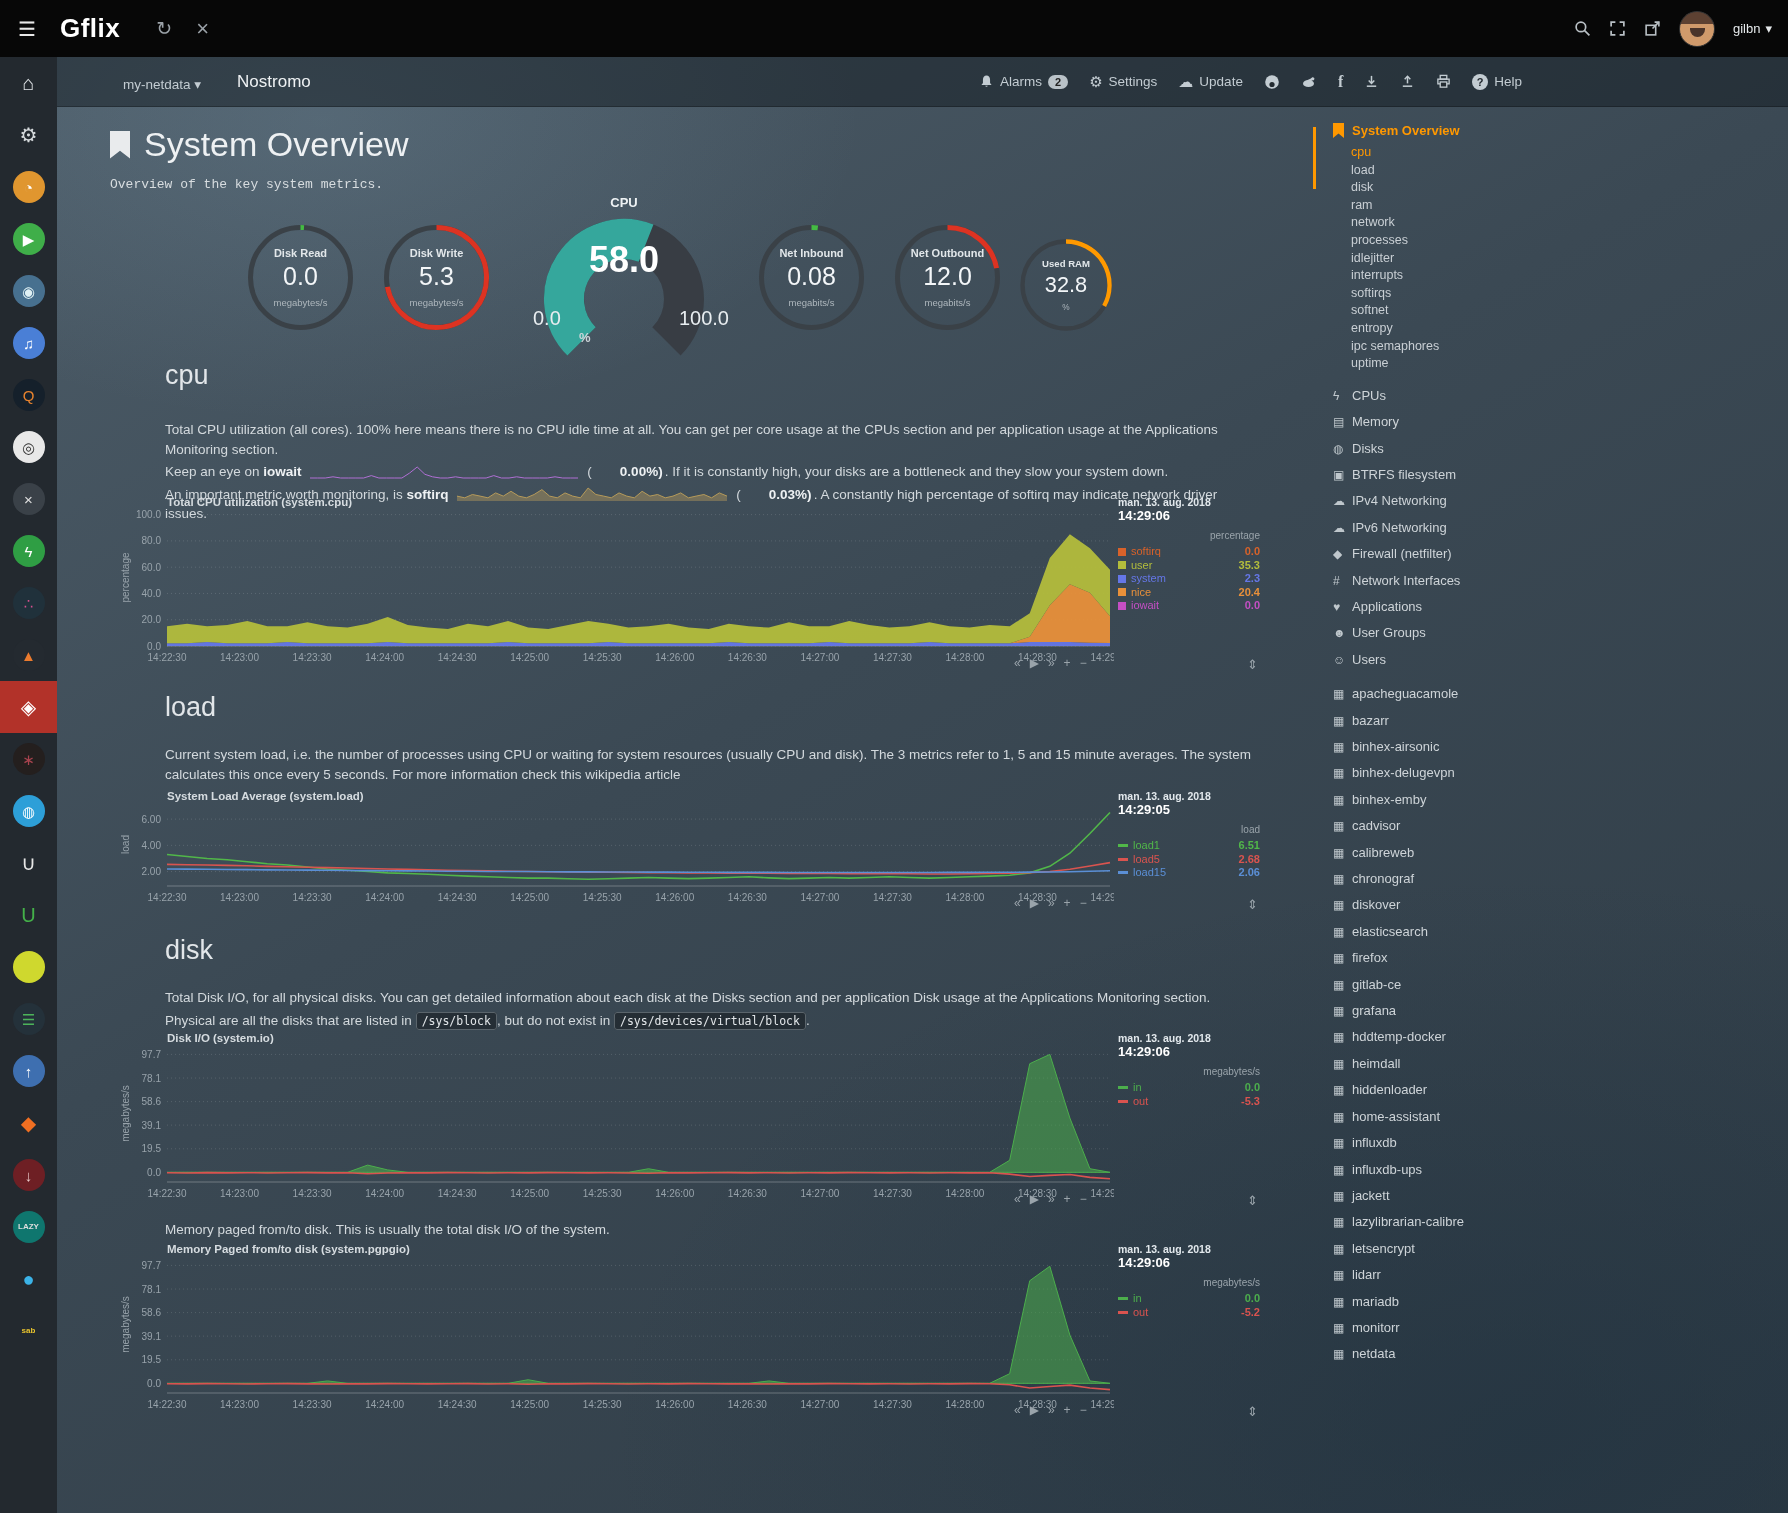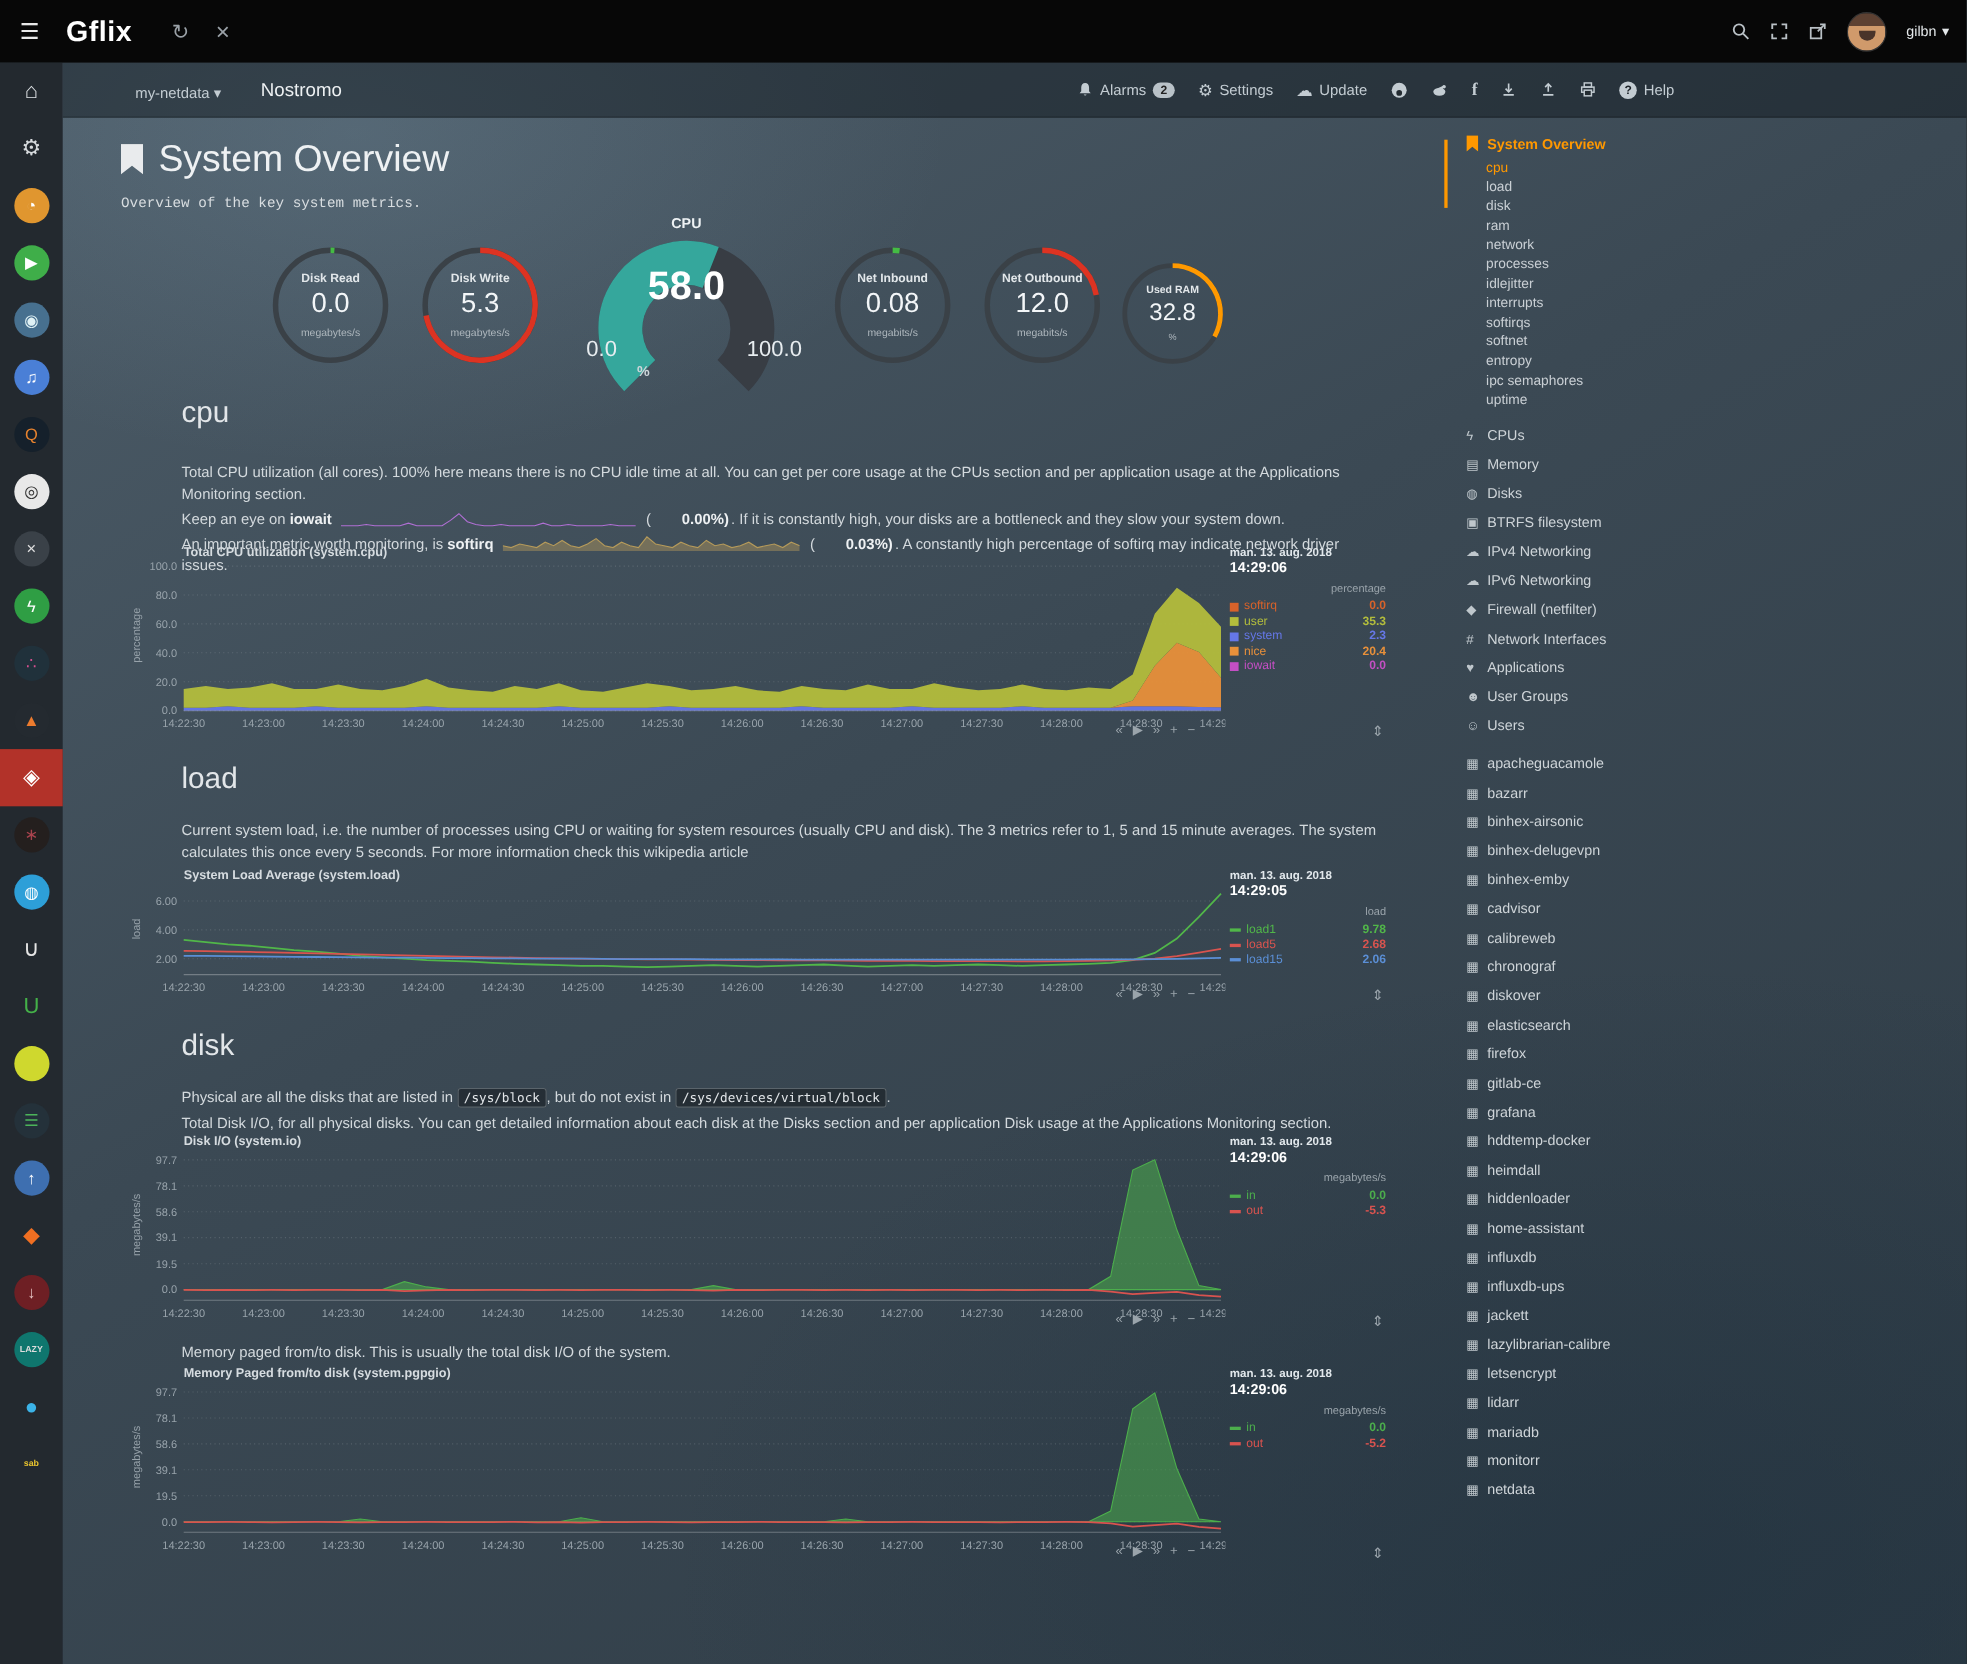--- a/index.html
+++ b/index.html
@@ -409,21 +409,21 @@
           <path d="M42 64.52459016393442 L62.06382978723404 66.49180327868852 L82.12765957446808 68.45901639344262 L102.19148936170212 69.77049180327869 L122.25531914893617 71.73770491803279 L142.31914893617022 73.70491803278688 L162.38297872340425 75.01639344262294 L182.44680851063828 76.98360655737704 L202.51063829787233 78.95081967213115 L222.5744680851064 80.26229508196721 L242.63829787234042 81.57377049180329 L262.70212765957444 82.88524590163935 L282.7659574468085 83.54098360655738 L302.82978723404256 84.1967213114754 L322.89361702127655 85.24590163934427 L342.95744680851067 86.1639344262295 L363.02127659574467 86.81967213114754 L383.0851063829787 87.47540983606558 L403.1489361702128 88.1311475409836 L423.2127659574468 88.1311475409836 L443.27659574468083 88.78688524590164 L463.3404255319149 89.18032786885246 L483.40425531914894 88.78688524590164 L503.46808510638294 88.1311475409836 L523.531914893617 87.47540983606558 L543.5957446808511 88.1311475409836 L563.6595744680851 88.65573770491804 L583.7234042553192 88.1311475409836 L603.7872340425531 87.47540983606558 L623.8510638297872 86.81967213114754 L643.9148936170213 87.8688524590164 L663.9787234042552 88.65573770491804 L684.0425531914893 88.1311475409836 L704.1063829787234 87.47540983606558 L724.1702127659574 88.1311475409836 L744.2340425531914 87.47540983606558 L764.2978723404256 86.81967213114754 L784.3617021276596 87.47540983606558 L804.4255319148936 88.1311475409836 L824.4893617021277 87.47540983606558 L844.5531914893617 86.81967213114754 L864.6170212765958 86.1639344262295 L884.6808510638298 85.24590163934427 L904.7446808510638 82.88524590163935 L924.8085106382979 76.327868852459 L944.872340425532 63.213114754098356 L964.9361702127659 43.540983606557376 L985 22.42622950819672" fill="none" stroke="#51b749" stroke-width="1.6"></path>
           <path d="M42 74.36065573770492 L62.06382978723404 74.75409836065573 L82.12765957446808 75.01639344262294 L102.19148936170212 75.40983606557376 L122.25531914893617 75.80327868852459 L142.31914893617022 76.327868852459 L162.38297872340425 76.72131147540983 L182.44680851063828 77.24590163934427 L202.51063829787233 77.63934426229508 L222.5744680851064 78.0327868852459 L242.63829787234042 78.55737704918033 L262.70212765957444 78.95081967213115 L282.7659574468085 79.34426229508196 L302.82978723404256 79.86885245901638 L322.89361702127655 80.26229508196721 L342.95744680851067 80.52459016393442 L363.02127659574467 80.91803278688525 L383.0851063829787 81.18032786885246 L403.1489361702128 81.57377049180329 L423.2127659574468 81.70491803278688 L443.27659574468083 81.96721311475409 L463.3404255319149 82.09836065573771 L483.40425531914894 82.22950819672131 L503.46808510638294 82.49180327868852 L523.531914893617 82.62295081967213 L543.5957446808511 82.75409836065575 L563.6595744680851 82.88524590163935 L583.7234042553192 83.01639344262296 L603.7872340425531 83.14754098360656 L623.8510638297872 83.14754098360656 L643.9148936170213 83.27868852459017 L663.9787234042552 83.40983606557377 L684.0425531914893 83.54098360655738 L704.1063829787234 83.54098360655738 L724.1702127659574 83.67213114754098 L744.2340425531914 83.67213114754098 L764.2978723404256 83.80327868852459 L784.3617021276596 83.80327868852459 L804.4255319148936 83.93442622950819 L824.4893617021277 83.93442622950819 L844.5531914893617 83.80327868852459 L864.6170212765958 83.54098360655738 L884.6808510638298 83.14754098360656 L904.7446808510638 82.62295081967213 L924.8085106382979 81.57377049180329 L944.872340425532 79.21311475409836 L964.9361702127659 76.0655737704918 L985 72.65573770491804" fill="none" stroke="#d9544f" stroke-width="1.6"></path>
           <path d="M42 78.95081967213115 L62.06382978723404 79.08196721311475 L82.12765957446808 79.21311475409836 L102.19148936170212 79.47540983606557 L122.25531914893617 79.60655737704917 L142.31914893617022 79.86885245901638 L162.38297872340425 80 L182.44680851063828 80.1311475409836 L202.51063829787233 80.26229508196721 L222.5744680851064 80.52459016393442 L242.63829787234042 80.65573770491802 L262.70212765957444 80.78688524590163 L282.7659574468085 80.91803278688525 L302.82978723404256 81.04918032786885 L322.89361702127655 81.18032786885246 L342.95744680851067 81.31147540983606 L363.02127659574467 81.44262295081967 L383.0851063829787 81.57377049180329 L403.1489361702128 81.57377049180329 L423.2127659574468 81.70491803278688 L443.27659574468083 81.8360655737705 L463.3404255319149 81.8360655737705 L483.40425531914894 81.96721311475409 L503.46808510638294 81.96721311475409 L523.531914893617 82.09836065573771 L543.5957446808511 82.09836065573771 L563.6595744680851 82.22950819672131 L583.7234042553192 82.22950819672131 L603.7872340425531 82.36065573770492 L623.8510638297872 82.36065573770492 L643.9148936170213 82.36065573770492 L663.9787234042552 82.49180327868852 L684.0425531914893 82.49180327868852 L704.1063829787234 82.49180327868852 L724.1702127659574 82.49180327868852 L744.2340425531914 82.49180327868852 L764.2978723404256 82.49180327868852 L784.3617021276596 82.49180327868852 L804.4255319148936 82.49180327868852 L824.4893617021277 82.36065573770492 L844.5531914893617 82.36065573770492 L864.6170212765958 82.22950819672131 L884.6808510638298 82.22950819672131 L904.7446808510638 82.09836065573771 L924.8085106382979 81.96721311475409 L944.872340425532 81.70491803278688 L964.9361702127659 81.31147540983606 L985 80.78688524590163" fill="none" stroke="#5b8fd6" stroke-width="1.6"></path>
         </svg><div class="ch-legend" style="width: 142px;">
           <div class="lg-date">man. 13. aug. 2018</div>
           <div class="lg-time">14:29:05</div>
           <div class="lg-unit">load</div>
           <div class="lg-row">
             <span class="lg-dash" style="background: rgb(81, 183, 73);"></span>
             <span class="lg-name" style="color: rgb(81, 183, 73);">load1</span>
-            <span class="lg-val" style="color: rgb(81, 183, 73);">9.78</span>
+            <span class="lg-val" style="color: rgb(81, 183, 73);">6.51</span>
           </div>
           <div class="lg-row">
             <span class="lg-dash" style="background: rgb(217, 84, 79);"></span>
             <span class="lg-name" style="color: rgb(217, 84, 79);">load5</span>
             <span class="lg-val" style="color: rgb(217, 84, 79);">2.68</span>
           </div>
           <div class="lg-row">
             <span class="lg-dash" style="background: rgb(91, 143, 214);"></span>
             <span class="lg-name" style="color: rgb(91, 143, 214);">load15</span>
             <span class="lg-val" style="color: rgb(91, 143, 214);">2.06</span>
@@ -431,22 +431,22 @@
         </div><div class="ch-toolbar" style="left: 889px;">
           <span class="tb-glyph">«</span>
           <span class="tb-glyph">▶</span>
           <span class="tb-glyph">»</span>
           <span class="tb-glyph">+</span>
           <span class="tb-glyph">−</span>
         </div><span class="ch-resize">⇕</span></div>
 
     <h2 class="sec-h" style="top:878px">disk</h2>
     <div class="desc" style="top:931px">
+      <p>Total Disk I/O, for all physical disks. You can get detailed information about each disk at the Disks section and per application Disk usage at the Applications Monitoring section.</p>
       <p><span>Physical are all the disks that are listed in </span><code class="path">/sys/block</code><span>, but do not exist in </span><code class="path">/sys/devices/virtual/block</code><span>.</span></p>
-      <p>Total Disk I/O, for all physical disks. You can get detailed information about each disk at the Disks section and per application Disk usage at the Applications Monitoring section.</p>
     </div>
     <div class="chart" style="left:68px;top:975px;width:1135px;height:176px"><div class="ch-title">Disk I/O (system.io)</div><div class="ch-ylabel" style="top: 76px;">megabytes/s</div><svg width="989" height="176">
           <line x1="42" y1="140.34234234234233" x2="985" y2="140.34234234234233" stroke="rgba(255,255,255,0.14)" stroke-dasharray="1,3"></line>
           <text x="36" y="143.84234234234233" class="tick" text-anchor="end">0.0</text>
           <line x1="42" y1="116.8018018018018" x2="985" y2="116.8018018018018" stroke="rgba(255,255,255,0.14)" stroke-dasharray="1,3"></line>
           <text x="36" y="120.3018018018018" class="tick" text-anchor="end">19.5</text>
           <line x1="42" y1="93.14054054054054" x2="985" y2="93.14054054054054" stroke="rgba(255,255,255,0.14)" stroke-dasharray="1,3"></line>
           <text x="36" y="96.64054054054054" class="tick" text-anchor="end">39.1</text>
           <line x1="42" y1="69.6" x2="985" y2="69.6" stroke="rgba(255,255,255,0.14)" stroke-dasharray="1,3"></line>
           <text x="36" y="73.1" class="tick" text-anchor="end">58.6</text>

